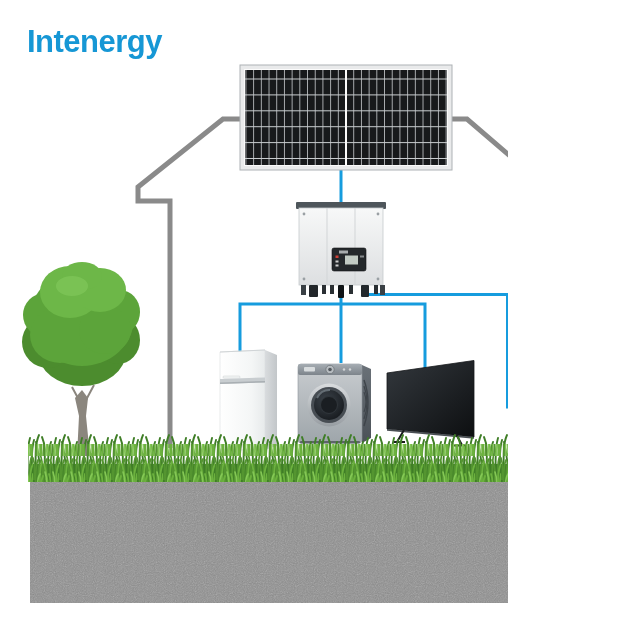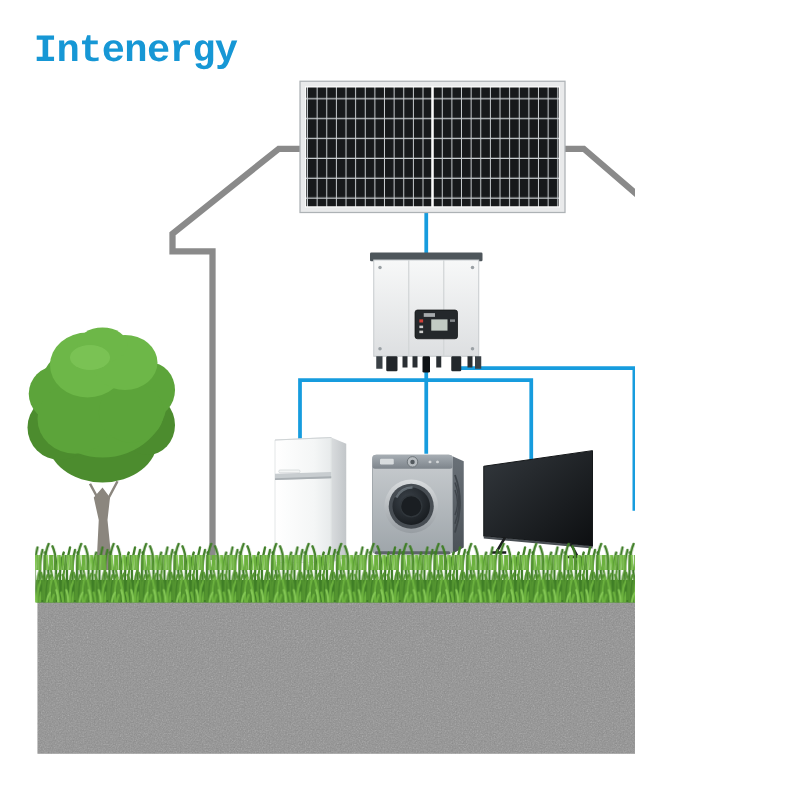--- a/index.html
+++ b/index.html
@@ -1,17 +1,17 @@
 <!DOCTYPE html>
 <html style="--brand: #1697D5; --wire: #169CDE; --house-line: #8A8A8A; --panel-cell: #17191B; --panel-grid: #C9CDD0; --panel-frame: #E9EAEB; --inverter-cap: #4E565B; --ground: #8E8E8E; --grass-dark: #3F7E26; --grass-mid: #549530; --grass-light: #6CB23E; --grass-bright: #84C855; --tree-dark: #4C8C2E; --tree-mid: #5CA43A; --tree-light: #6DB748; --tower: #33291F; --tv: #15181A;"><head>
 <meta charset="utf-8">
 <style>
   html,body{margin:0;padding:0;background:#fff;}
   .stage{position:relative;width:508px;height:640px;background:#fff;overflow:hidden;
-         font-family:Liberation Mono, monospace;}
+         font-family:Liberation Sans, sans-serif;}
   .logo{position:absolute;left:27px;top:24px;font-size:31px;font-weight:700;
         letter-spacing:-0.5px;color:var(--brand,#1697D5);}
   svg.scene{position:absolute;left:0;top:0;}
 </style>
 </head>
 <body>
 
 <div class="stage">
 
   <div class="logo">Intenergy</div>

